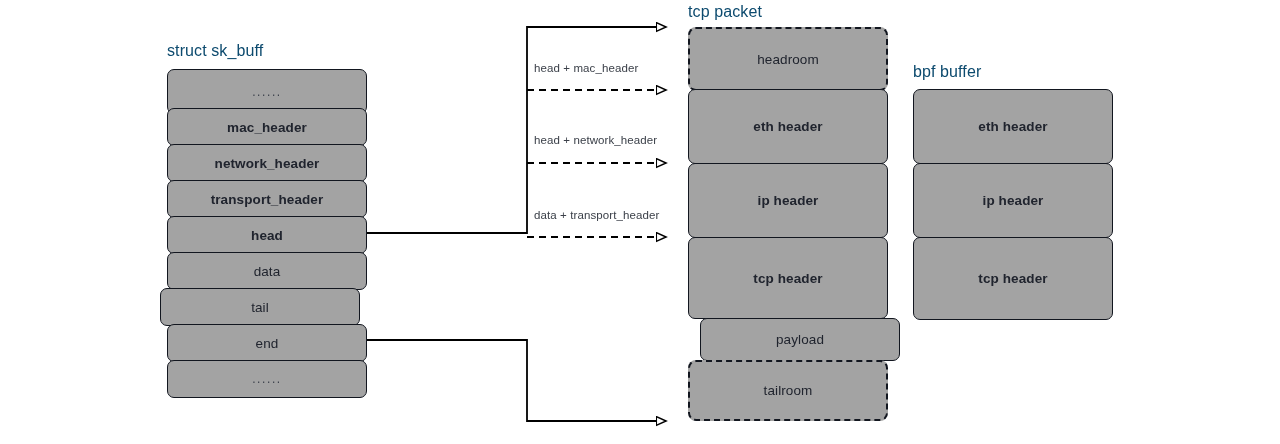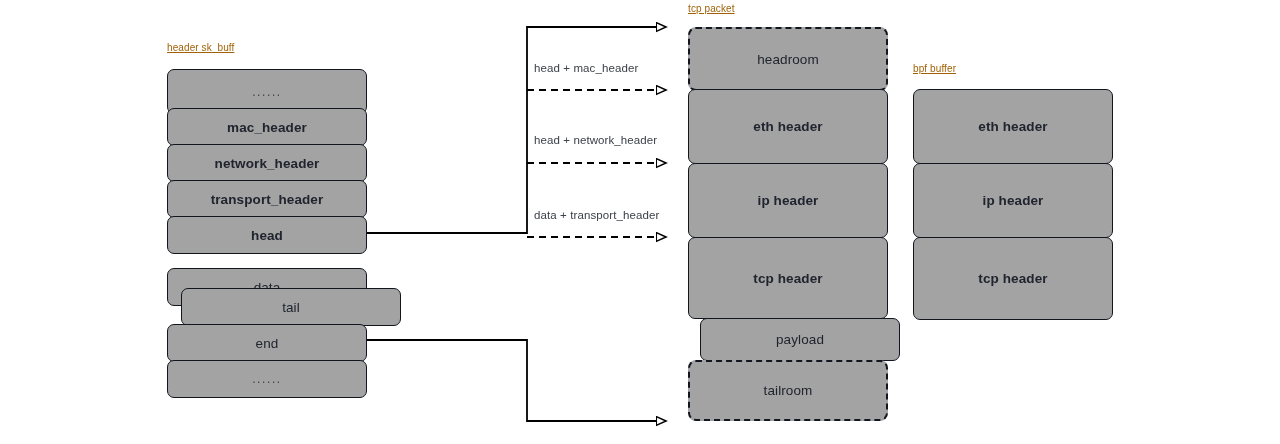--- a/index.html
+++ b/index.html
@@ -15,25 +15,24 @@
     position: relative;
     width: 1280px;
     height: 444px;
     background: #ffffff;
     overflow: hidden;
   }
 
   
   .caption {
     position: absolute;
-    font-size: 10px;
-    color: #a16207;
+    font-size: 16px;
+    color: #0c4a6e;
     white-space: nowrap;
     letter-spacing: 0.1px;
-    text-decoration: underline;
   }
 
   
   .box {
     position: absolute;
     box-sizing: border-box;
     background: #a3a3a3;
     border: 1.6px solid #12161f;
     border-radius: 7px;
     display: flex;
@@ -100,31 +99,31 @@
 
     <g>
       <path d="M527,237 L666,237" fill="none" stroke="#000000" stroke-width="2" stroke-dasharray="7,5" marker-end="url(#arrowOpen)"></path>
     </g>
 
     <g>
       <path d="M367,340 L527,340 L527,421 L666,421" fill="none" stroke="#000000" stroke-width="1.8" marker-end="url(#arrowOpen)"></path>
     </g>
   </svg>
 
-  <div class="caption" style="left:167px; top:42px;">header sk_buff</div>
+  <div class="caption" style="left:167px; top:42px;">struct sk_buff</div>
 
   <div class="box" style="left:167px; top:69px; width:200px; height:45px;">
     <span class="dots">......</span>
   </div>
   <div class="box bold" style="left:167px; top:108px; width:200px; height:38px;">mac_header</div>
   <div class="box bold" style="left:167px; top:144px; width:200px; height:38px;">network_header</div>
   <div class="box bold" style="left:167px; top:180px; width:200px; height:38px;text-align:right;">transport_header</div>
   <div class="box bold" style="left:167px; top:216px; width:200px; height:38px;">head</div>
-  <div class="box" style="left:167px; top:252px; width:200px; height:38px;margin-top:16px;">data</div>
-  <div class="box" style="left:181px; top:288px; width:220px; height:38px;">tail</div>
+  <div class="box" style="left:167px; top:252px; width:200px; height:38px;">data</div>
+  <div class="box" style="left:160px; top:288px; width:200px; height:38px;">tail</div>
   <div class="box" style="left:167px; top:324px; width:200px; height:38px;">end</div>
   <div class="box" style="left:167px; top:360px; width:200px; height:38px;">
     <span class="dots">......</span>
   </div>
 
   <div class="edge-label" style="left:534px; top:62px;">head + mac_header</div>
   <div class="edge-label" style="left:534px; top:134px;">head + network_header</div>
   <div class="edge-label" style="left:534px; top:209px;">data + transport_header</div>
 
   <div class="caption" style="left:688px; top:3px;">tcp packet</div>

